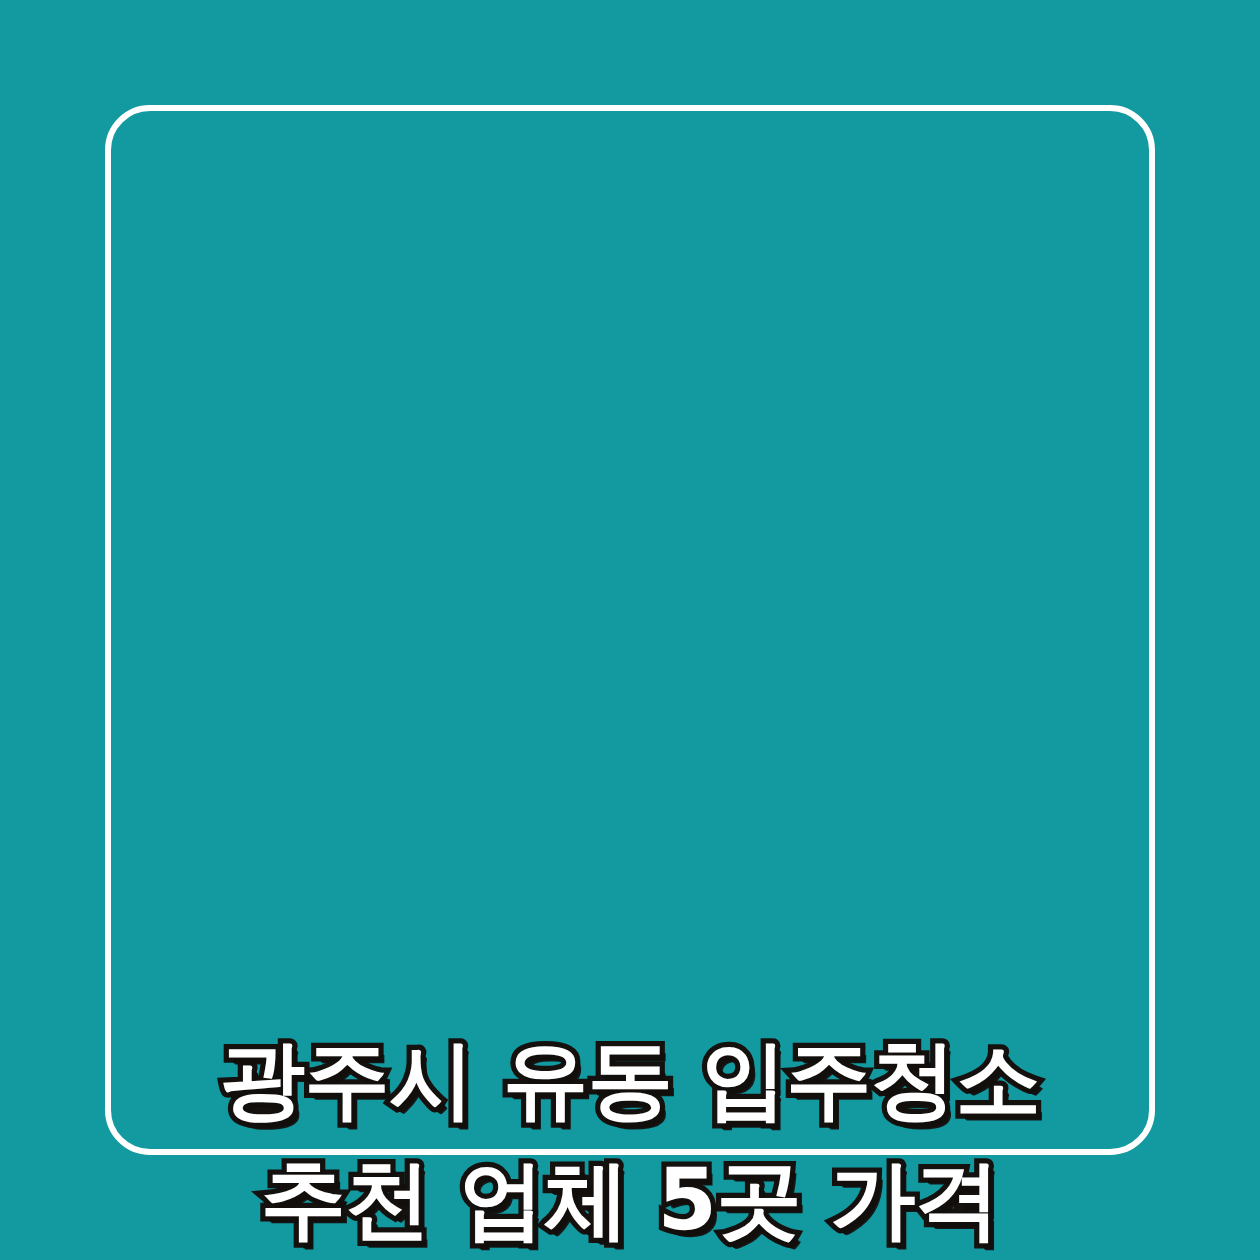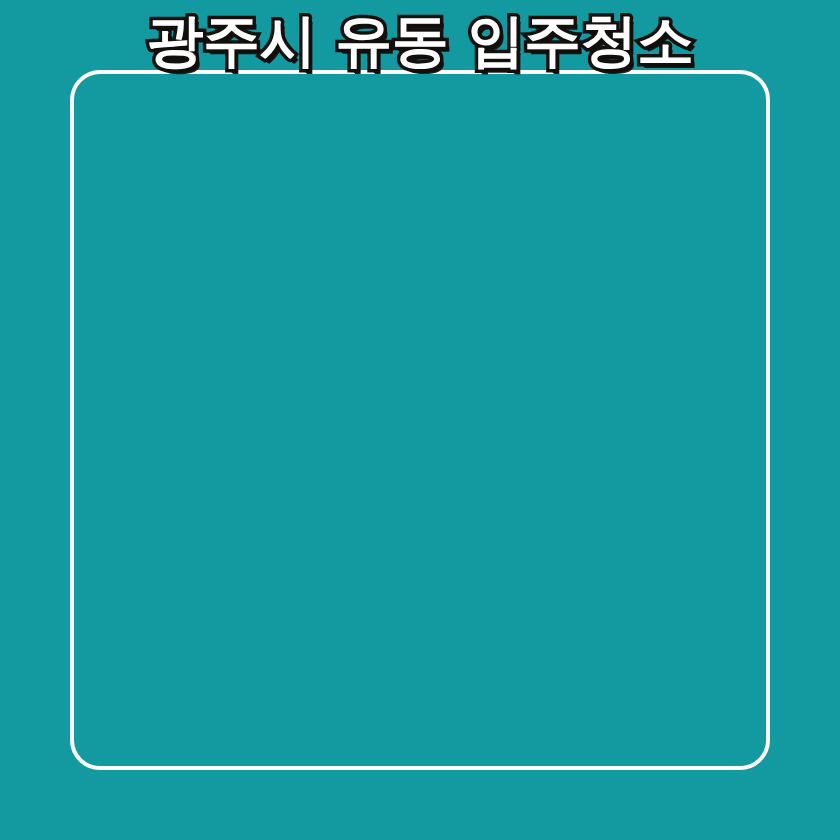--- a/index.html
+++ b/index.html
@@ -35,21 +35,21 @@
 
   #title-block {
     position: absolute;
     left: 0;
     top: 0;
     width: 840px;
     height: 840px;
     display: flex;
     flex-direction: column;
     align-items: center;
-    justify-content: flex-start;
+    justify-content: flex-end;
     gap: 0;
   }
 
   .title-line {
     display: block;
     width: 100%;
     text-align: center;
     font-family: "DejaVu Sans", "Liberation Sans", sans-serif;
     font-size: 57px;
     font-weight: 700;
@@ -66,15 +66,16 @@
 </style>
 </head>
 <body>
 
 <div id="thumbnail-card">
 
   <div id="inner-frame"></div>
 
   <div id="title-block">
     <span class="title-line">광주시 유동 입주청소</span>
+    <span class="title-line">추천 업체 5곳 가격</span>
   </div>
 
 </div>
 
 </body></html>

